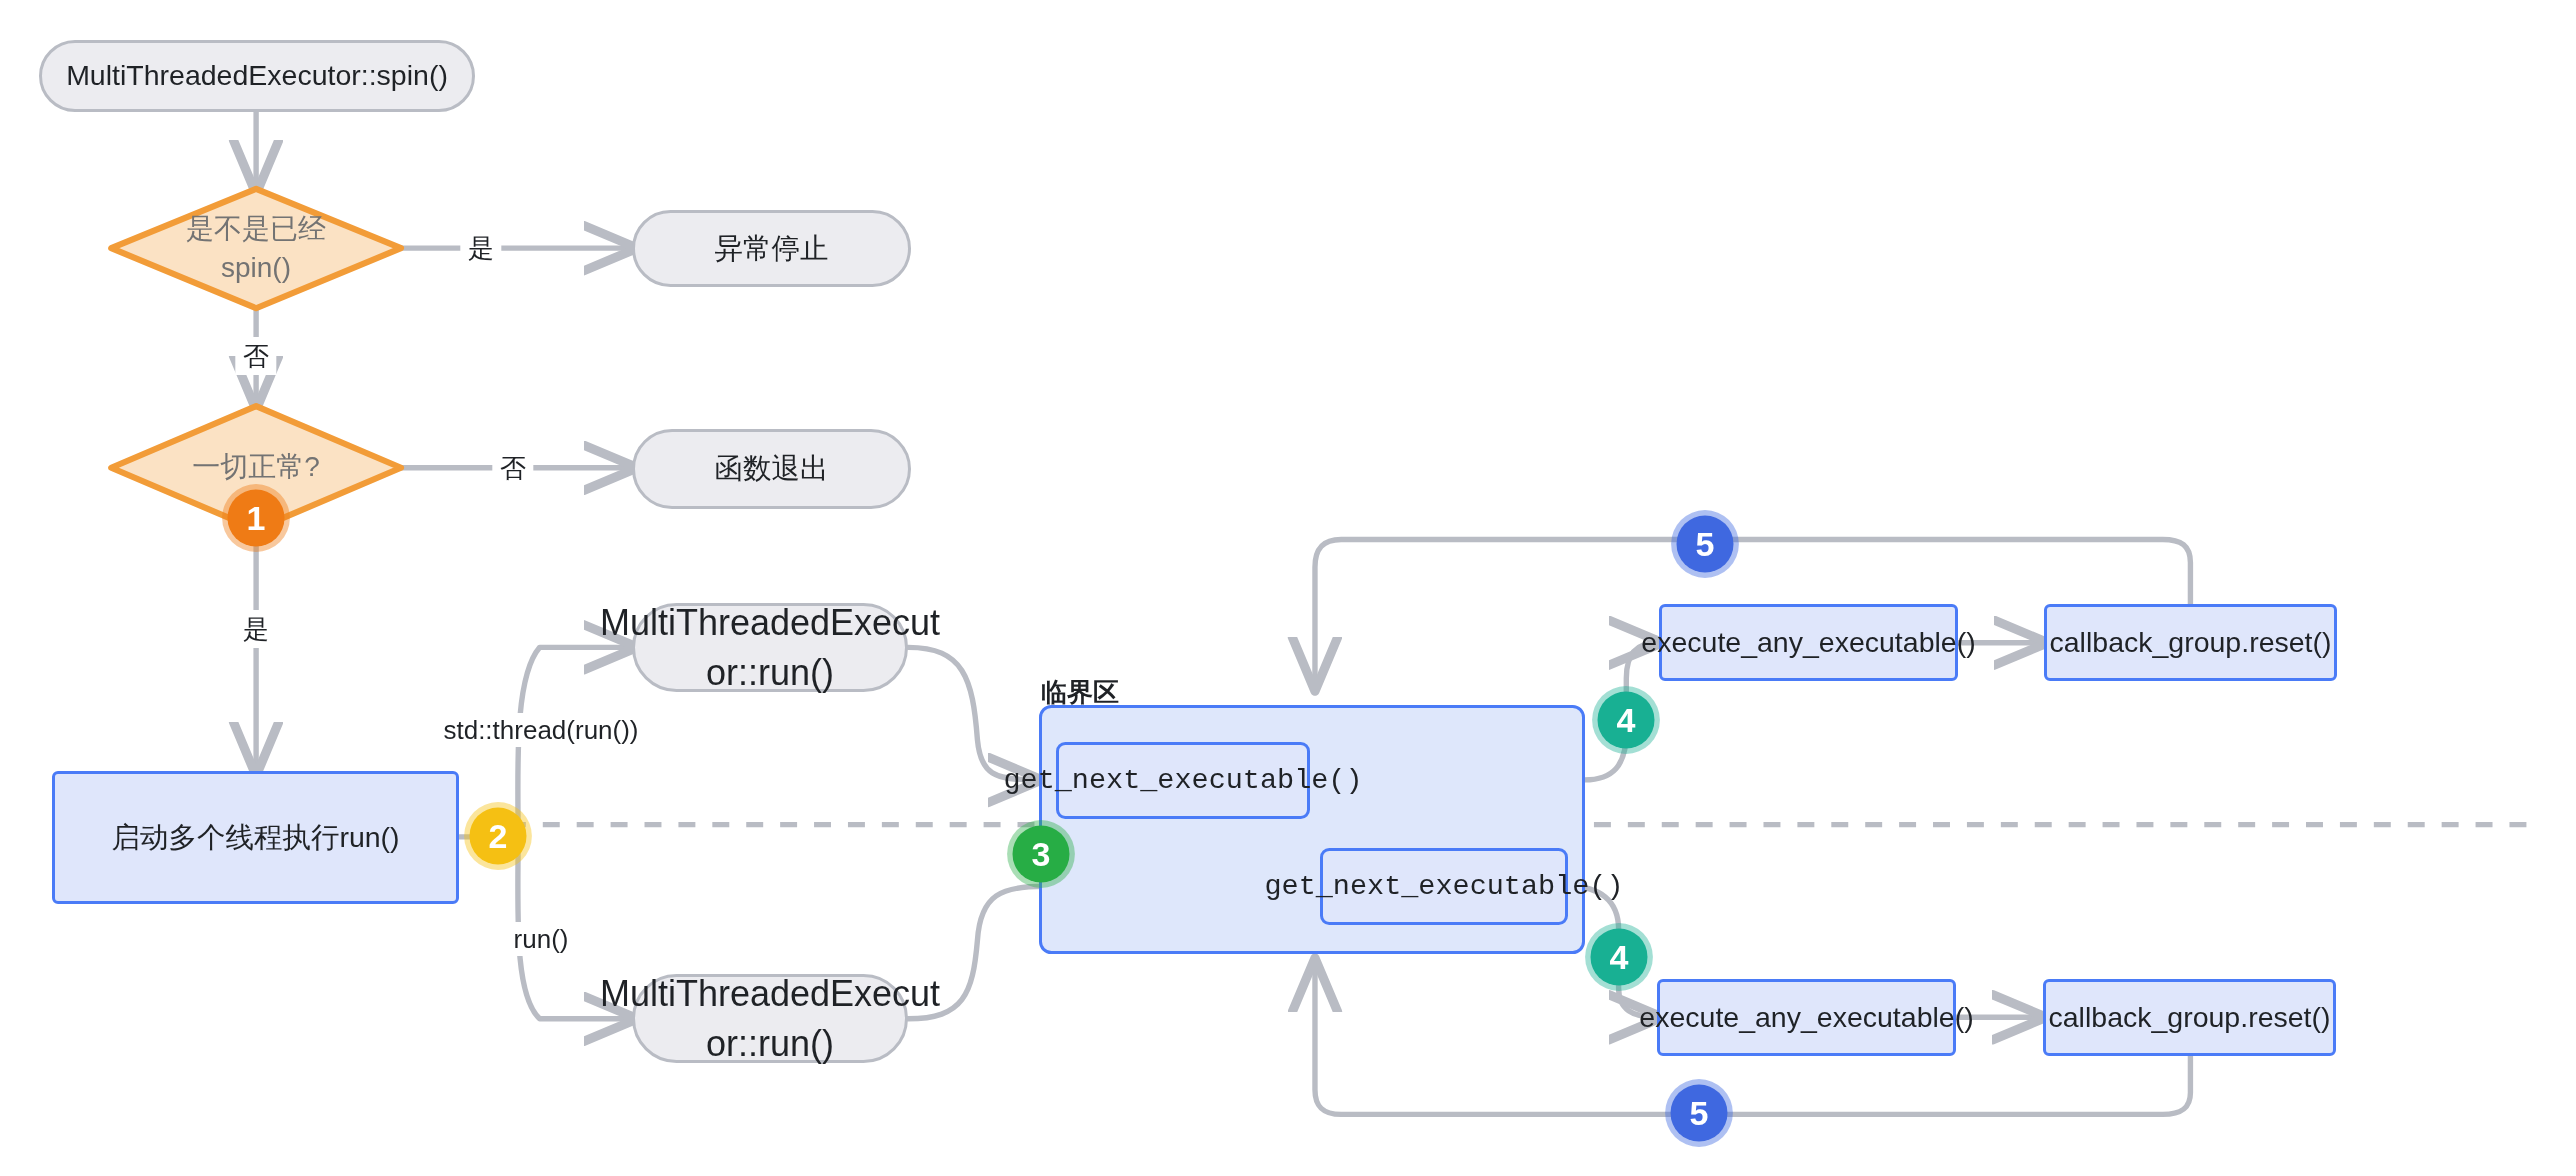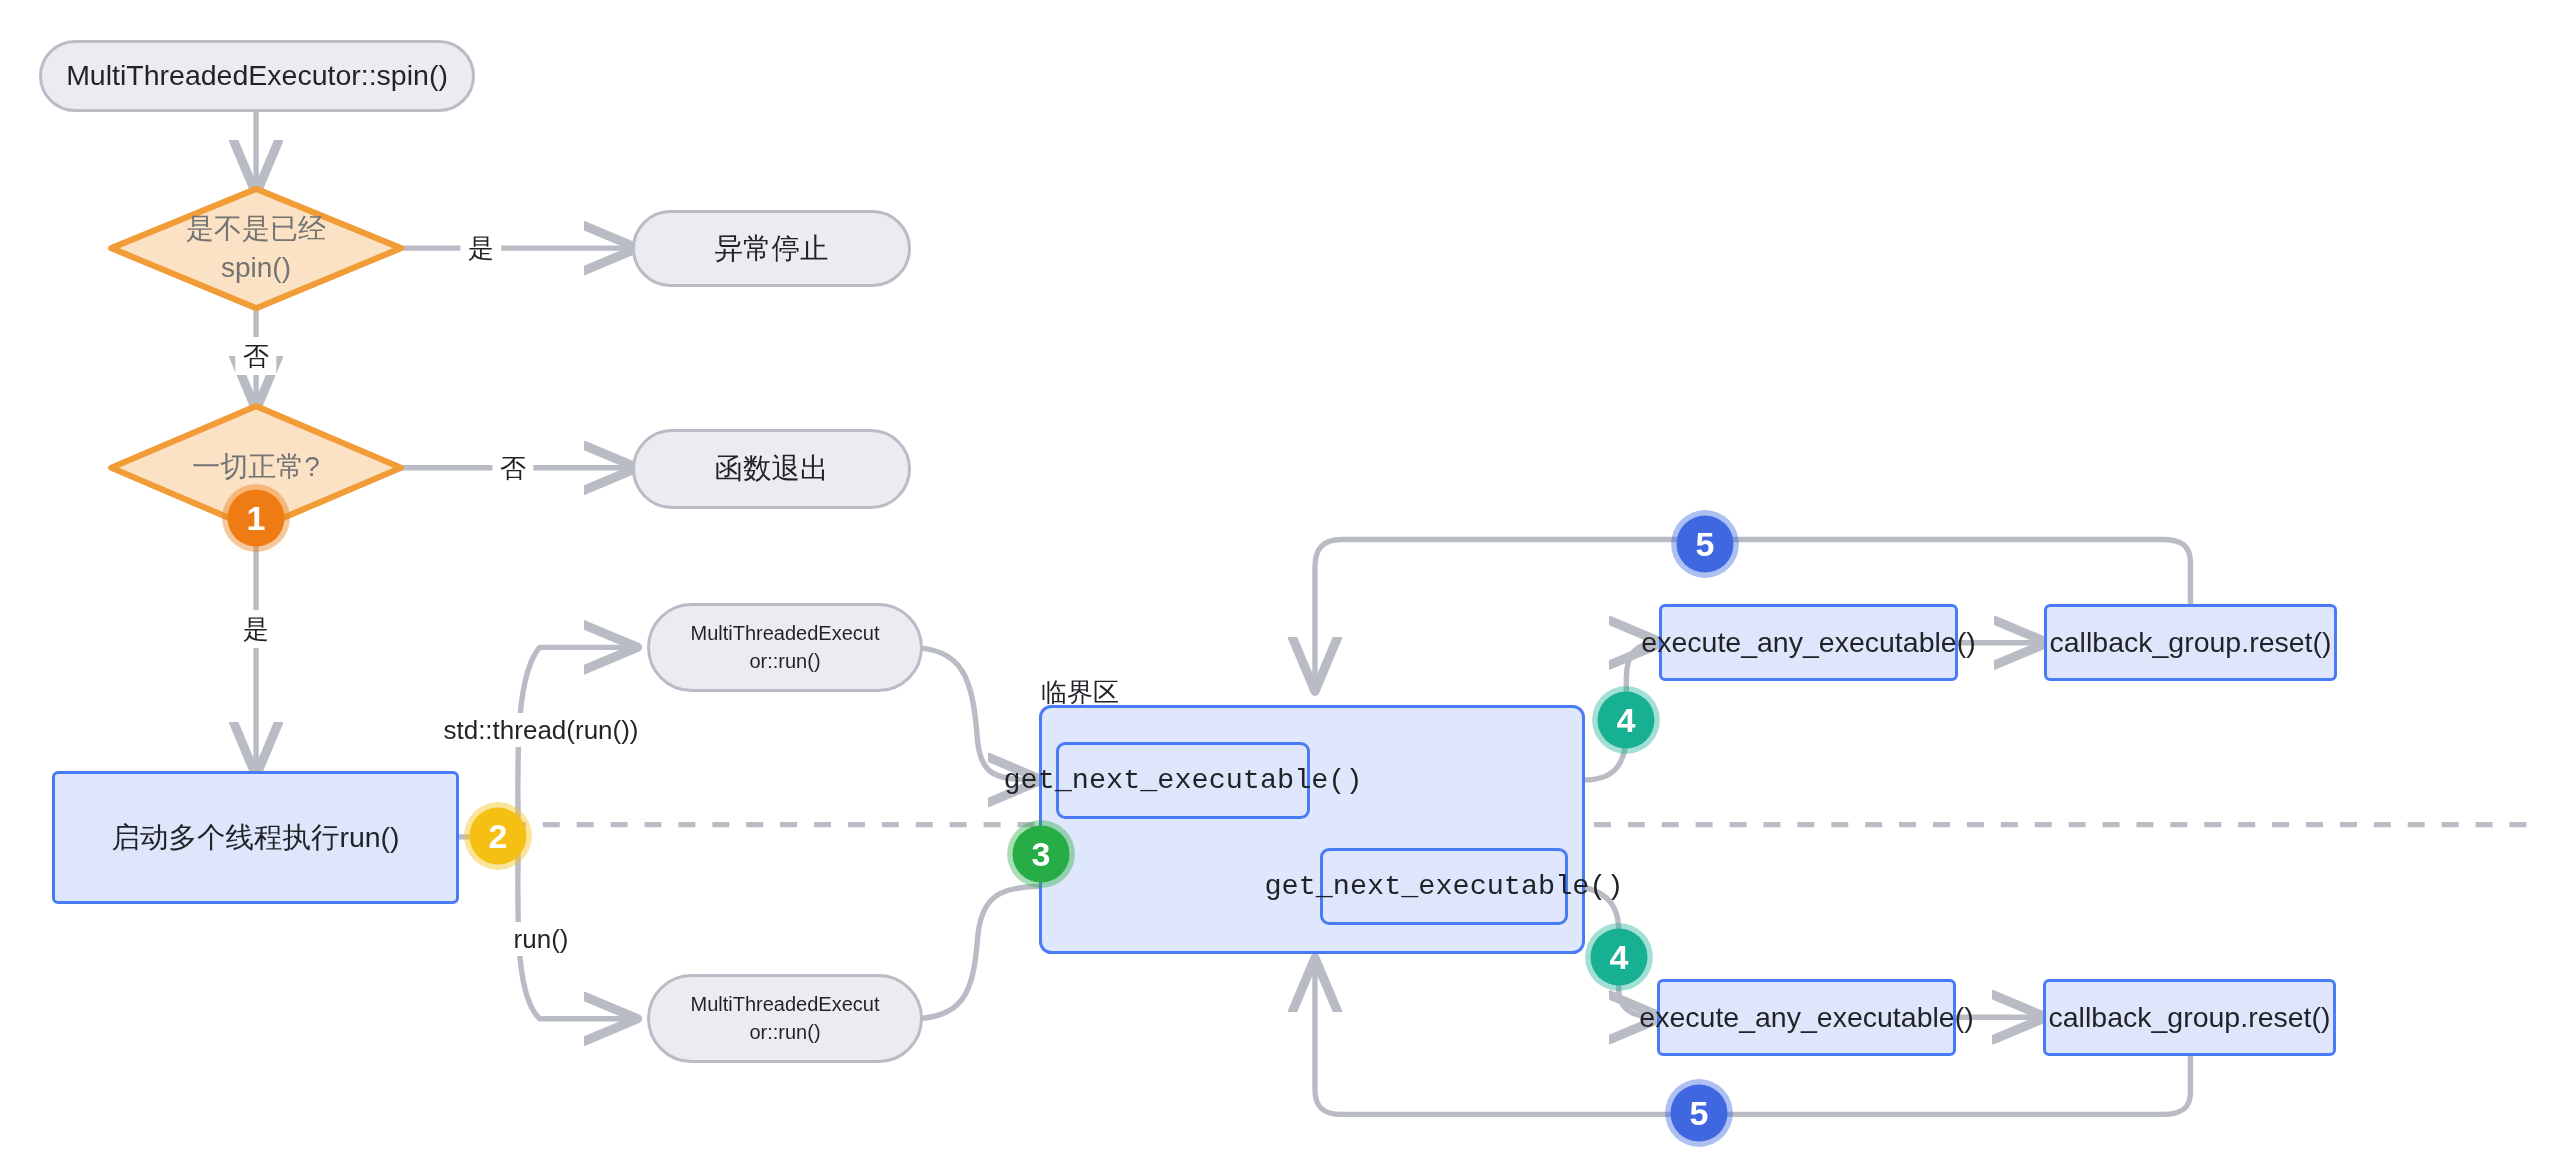--- a/index.html
+++ b/index.html
@@ -40,21 +40,21 @@
   }
 
   
   .n-stadium {
     background: #ececf0;
     border: 3.1px solid #b9bcc4;
     border-radius: 770px;
     color: #1f2226;
     font-size: 28.5px;
   }
-  .n-stadium.small { font-size: 20px; margin-left: 15px; }
+  .n-stadium.small { font-size: 36px; }
 
   
   .n-diamond {
     color: #737373;
     font-size: 28px;
     background: transparent;
     border: none;
   }
   .n-diamond .dlabel {
     position: relative;
@@ -75,21 +75,21 @@
 
   
   .n-section {
     background: #dee7fb;
     border: 3.1px solid #4a7bf7;
     border-radius: 12.3px;
   }
   .section-title {
     position: absolute;
     font-size: 26px;
-    font-weight: normal;
+    font-weight: bold;
     color: #1f2226;
     white-space: nowrap;
   }
 
   
   .edge-label {
     position: absolute;
     font-size: 26px;
     color: #1f2226;
     background: #ffffff;

